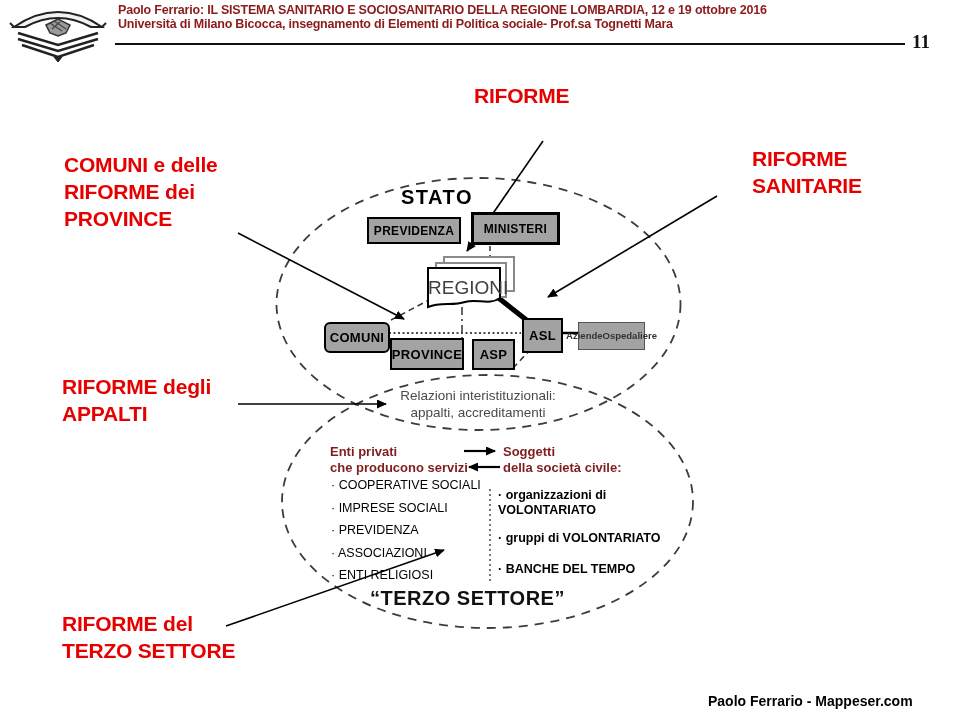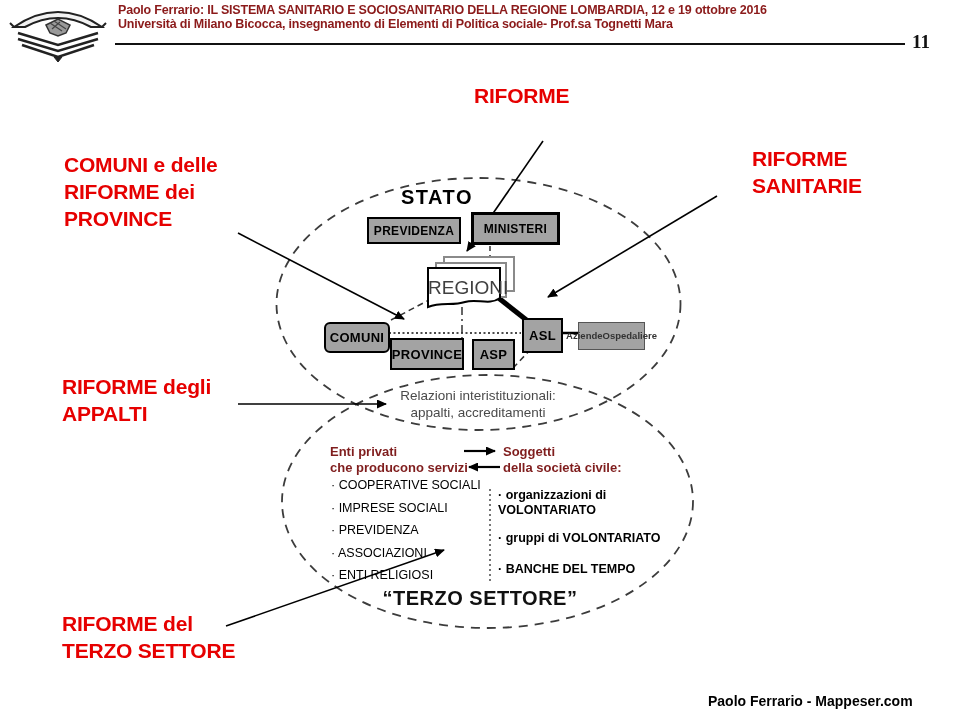--- a/index.html
+++ b/index.html
@@ -24,21 +24,21 @@
   .red-label{color:var(--red);font-weight:bold;font-size:21px;line-height:27px;letter-spacing:-0.2px;}
   
   .box{position:absolute;border:2px solid #000;background:#a3a3a3;display:flex;
     align-items:center;justify-content:center;font-weight:bold;text-align:center;
     font-size:13px;letter-spacing:0.3px;color:#000;z-index:3;}
   .box.thick{border-width:3px;}
   .box.small{font-size:12px;}
   .box.gray{border:1.5px solid #555;font-weight:bold;font-size:9.5px;color:#333;
     line-height:10.5px;letter-spacing:0;}
   .stato{font-weight:bold;font-size:20px;letter-spacing:1.5px;color:#000;text-align:left;}
-  .terzo{font-weight:bold;font-size:20px;letter-spacing:0.5px;color:#111;text-align:center;}
+  .terzo{font-weight:bold;font-size:20px;letter-spacing:0.5px;color:#111;text-align:left;}
   .relazioni{color:var(--diagram-gray);font-size:13.5px;line-height:16.5px;text-align:center;font-weight:500;}
   .sector-head{font-weight:bold;font-size:13px;line-height:16px;color:#7f1d1d;}
   .blist{font-weight:normal;font-size:12.5px;color:#000;}
   .blist .itm{margin-bottom:8.5px;white-space:nowrap;}
   .blist .itm::before{content:"· ";}
   .blist2{font-weight:bold;font-size:12.5px;color:#000;line-height:15px;}
   .blist2 .itm::before{content:"· ";}
   .regioni-lbl{font-weight:normal;font-size:19px;text-align:center;color:#404040;z-index:4;}
   .footer{font-weight:bold;font-size:14px;color:#000;}
   svg.overlay{position:absolute;left:0;top:0;z-index:2;pointer-events:none;}

